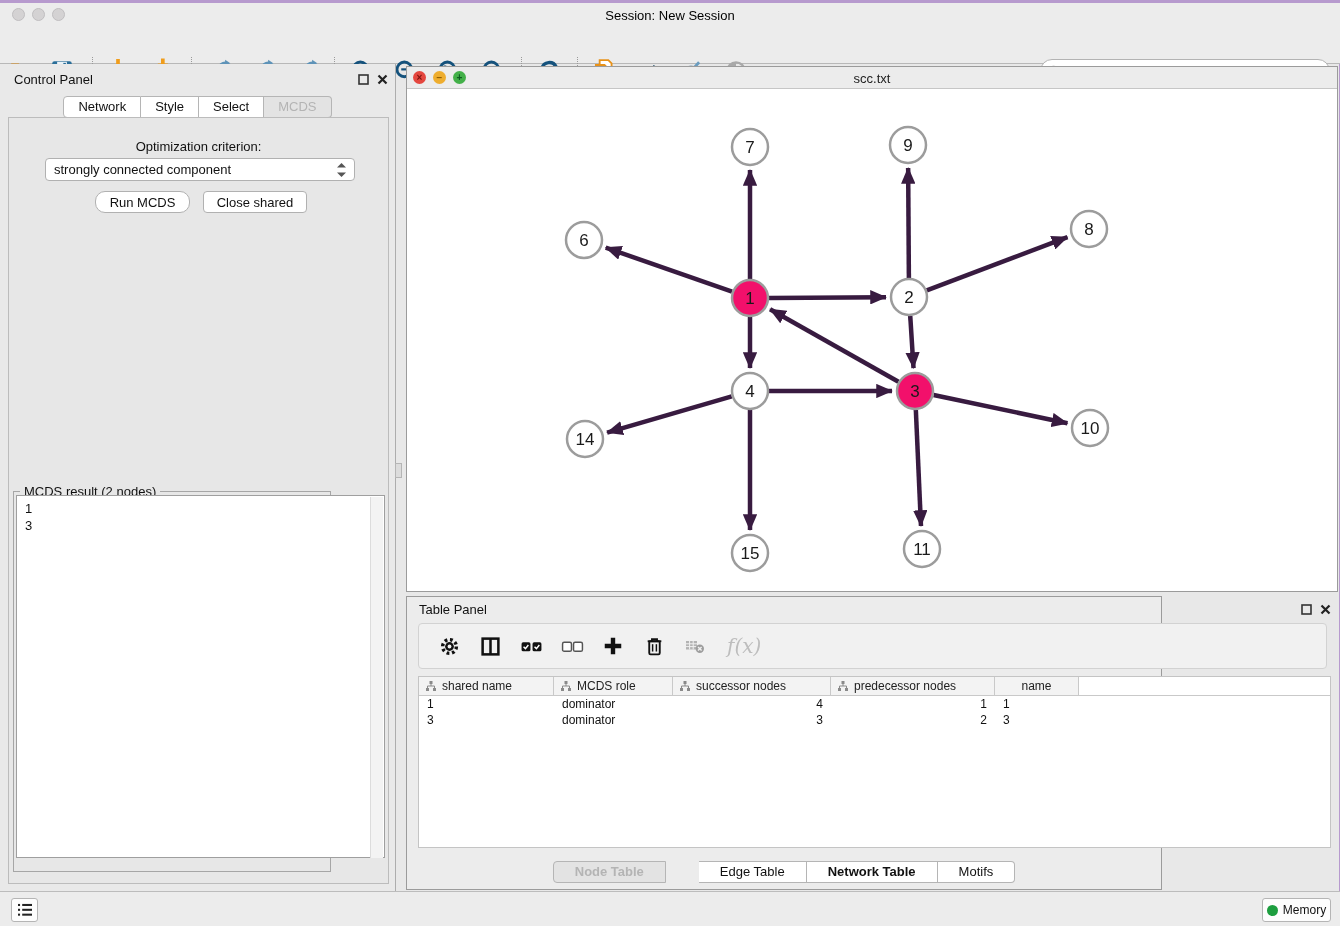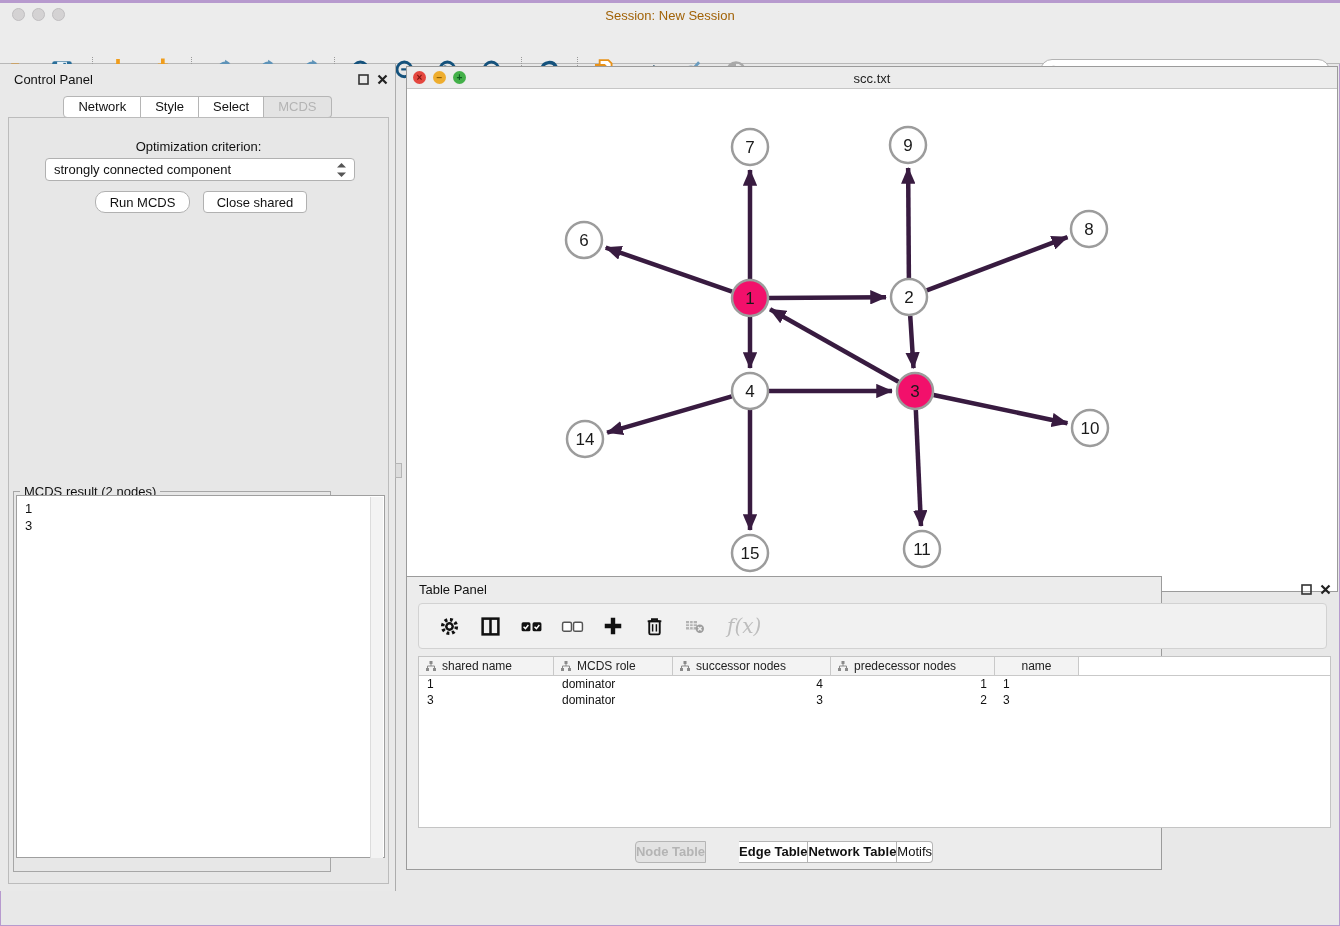--- a/index.html
+++ b/index.html
@@ -6,21 +6,21 @@
   html,body { background:#d8d8d8; }
   body { font-family:"Liberation Sans","DejaVu Sans",sans-serif; }
   #app { position:relative; width:1340px; height:926px; background:#e8e8e8; overflow:hidden;
          box-shadow:0 0 0 1px #b79ace inset; }
   .abs { position:absolute; }
 
   
   #top-accent { left:0; top:0; width:1340px; height:3px; background:#b79ace; }
   #titlebar { left:0; top:3px; width:1340px; height:23px; background:#ececec; }
   .tl-dot { width:13px; height:13px; border-radius:50%; background:#d4d2d3; border:1px solid #c0bec0; top:5px; }
-  #window-title { width:100%; text-align:center; top:5px; font-size:13px; color:#a16207; }
+  #window-title { width:100%; text-align:center; top:5px; font-size:13px; color:#000000; }
 
   #main-toolbar { left:0; top:26px; width:1340px; height:38px; background:#ececec; border-bottom:1px solid #b8b8b8; }
   .tb-btn { position:absolute; top:29px; width:32px; height:32px; display:flex; align-items:center; justify-content:center; border-radius:4px; cursor:default; }
   .tb-sep { position:absolute; top:31px; height:27px; width:0; border-left:1px dotted #9a9a9a; }
   #toolbar-search { position:absolute; left:1040px; top:33px; width:290px; height:24px; background:#fff; border:1px solid #b3b3b3; border-radius:12px; display:flex; align-items:center; padding-left:7px; }
   #toolbar-search input { border:none; outline:none; flex:1; font-size:12px; background:transparent; padding-left:4px; }
 
   
   #control-panel { left:0; top:64px; width:396px; height:827px; background:#e9e9e9; border-right:1px solid #adadad; }
   #cp-title { left:14px; top:8px; font-size:13px; color:#111; }
@@ -42,32 +42,32 @@
   #mcds-scrollbar { right:1px; top:1px; width:13px; height:361px; background:#f3f3f3; border-left:1px solid #dcdcdc; }
 
   
   #network-window { left:406px; top:66px; width:932px; height:526px; background:#fff; border:1px solid #9b9b9b; }
   #nw-titlebar { left:0; top:0; width:100%; height:22px; background:#ececec; border-bottom:1px solid #c6c6c6; }
   .traffic { position:absolute; top:4px; width:13px; height:13px; border-radius:50%; display:flex; align-items:center; justify-content:center; font-size:10px; font-weight:bold; }
   #nw-title { width:100%; text-align:center; top:4px; font-size:13px; color:#222; }
   #graph-svg { position:absolute; left:0; top:22px; }
 
   
-  #table-panel { left:406px; top:576px; width:756px; height:294px; background:#ececec; border:1px solid #9b9b9b; }
+  #table-panel { left:406px; top:596px; width:756px; height:294px; background:#ececec; border:1px solid #9b9b9b; }
   #tp-title { left:12px; top:5px; font-size:13px; color:#111; }
   #tp-toolbar { left:11px; top:26px; width:909px; height:46px; background:#f1f1f1; border:1px solid #d2d2d2; border-radius:4px; display:flex; align-items:center; gap:17px; padding-left:18px; }
   .tp-icon { width:24px; height:24px; display:flex; align-items:center; justify-content:center; }
   #table-body { left:11px; top:79px; width:913px; height:172px; background:#fff; border:1px solid #c4c4c4; overflow:hidden; }
   #table-header { display:flex; height:19px; border-bottom:1px solid #c9c9c9; }
   .th-cell { background:#f3f3f3; border-right:1px solid #c9c9c9; display:flex; align-items:center; gap:6px; padding-left:7px; font-size:12px; color:#222; }
   .th-cell.center { justify-content:center; padding-left:0; }
   .t-row { display:flex; height:16px; align-items:center; font-size:12px; color:#111; }
   .t-cell { padding:0 8px; overflow:hidden; white-space:nowrap; }
   #tp-tabs { position:absolute; left:0; bottom:6px; width:100%; display:flex; justify-content:center; }
-  #tp-tabs .seg-tab { font-size:13px; padding:0 0; height:22px; }
+  #tp-tabs .seg-tab { font-size:13px; padding:0 21px; height:22px; }
 
   
   #status-bar { left:0; top:891px; width:1340px; height:35px; background:#ececec; border-top:1px solid #bcbcbc; }
   #list-button { left:11px; top:6px; width:27px; height:24px; background:#fdfdfd; border:1px solid #b5b5b5; border-radius:3px; display:flex; align-items:center; justify-content:center; }
   #memory-button { left:1262px; top:6px; width:69px; height:24px; background:#fdfdfd; border:1px solid #b5b5b5; border-radius:3px; display:flex; align-items:center; justify-content:center; gap:5px; font-size:12px; color:#111; }
   .splitter-h { width:7px; height:15px; background:#dcdcdc; border:1px solid #b5b5b5; }
 </style>
 </head>
 <body>
 
@@ -469,20 +469,38 @@
             <div class="t-cell" style="width: 135px; text-align: left;">3</div>
             <div class="t-cell" style="width: 119px; text-align: left;">dominator</div>
             <div class="t-cell" style="width: 158px; text-align: right;">3</div>
             <div class="t-cell" style="width: 164px; text-align: right;">2</div>
             <div class="t-cell" style="width: 84px; text-align: left;">3</div>
           </div>
         </div>
     </div>
     <div id="tp-tabs">
         <div class="seg-tab active" style="font-weight: 600;">Node Table</div>
-        <div class="seg-tab" style="font-weight: 700; margin-left: 33px;">Edge Table</div>
+        <div class="seg-tab" style="font-weight: 400; margin-left: 33px;">Edge Table</div>
         <div class="seg-tab" style="font-weight: 600;">Network Table</div>
         <div class="seg-tab" style="font-weight: 400;">Motifs</div>
       </div>
   </div>
 
+  <div id="status-bar" class="abs">
+    <div id="list-button" class="abs">
+      <svg width="16" height="14" viewBox="0 0 17 15">
+          <g fill="#222">
+            <rect x="1" y="1" width="2.2" height="2.2"></rect>
+            <rect x="5.5" y="1" width="10.5" height="2.2"></rect>
+            <rect x="1" y="6.2" width="2.2" height="2.2"></rect>
+            <rect x="5.5" y="6.2" width="10.5" height="2.2"></rect>
+            <rect x="1" y="11.4" width="2.2" height="2.2"></rect>
+            <rect x="5.5" y="11.4" width="10.5" height="2.2"></rect>
+          </g>
+        </svg>
+    </div>
+    <div id="memory-button" class="abs">
+      <span id="memory-dot" style="display: inline-block; width: 11px; height: 11px; border-radius: 50%; background: rgb(29, 158, 63);"></span>
+      <span>Memory</span>
+    </div>
+  </div>
 
 </div>
 
 </body></html>

